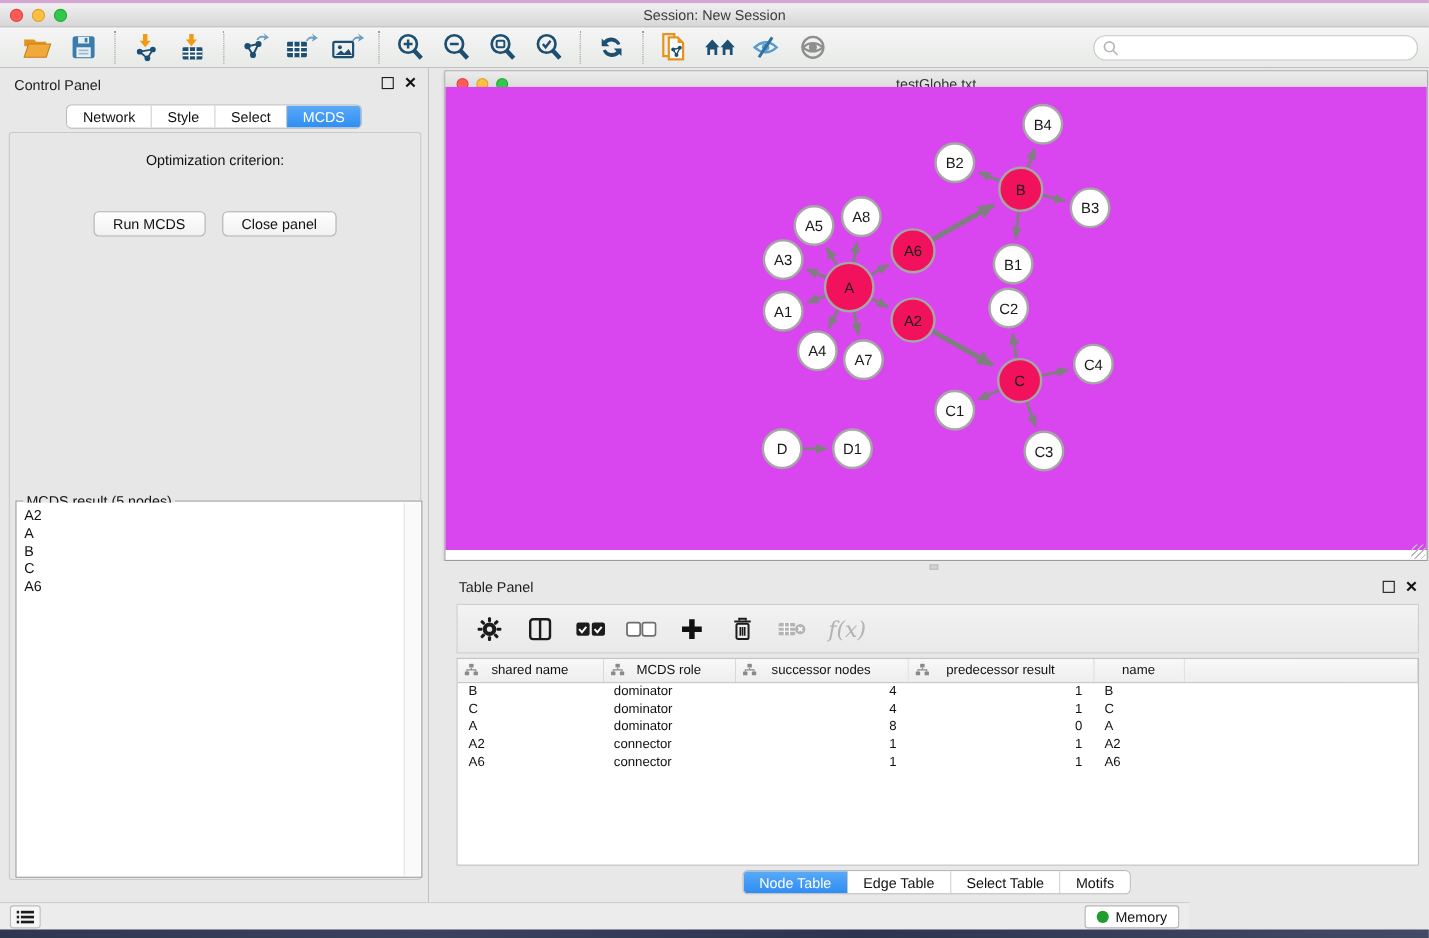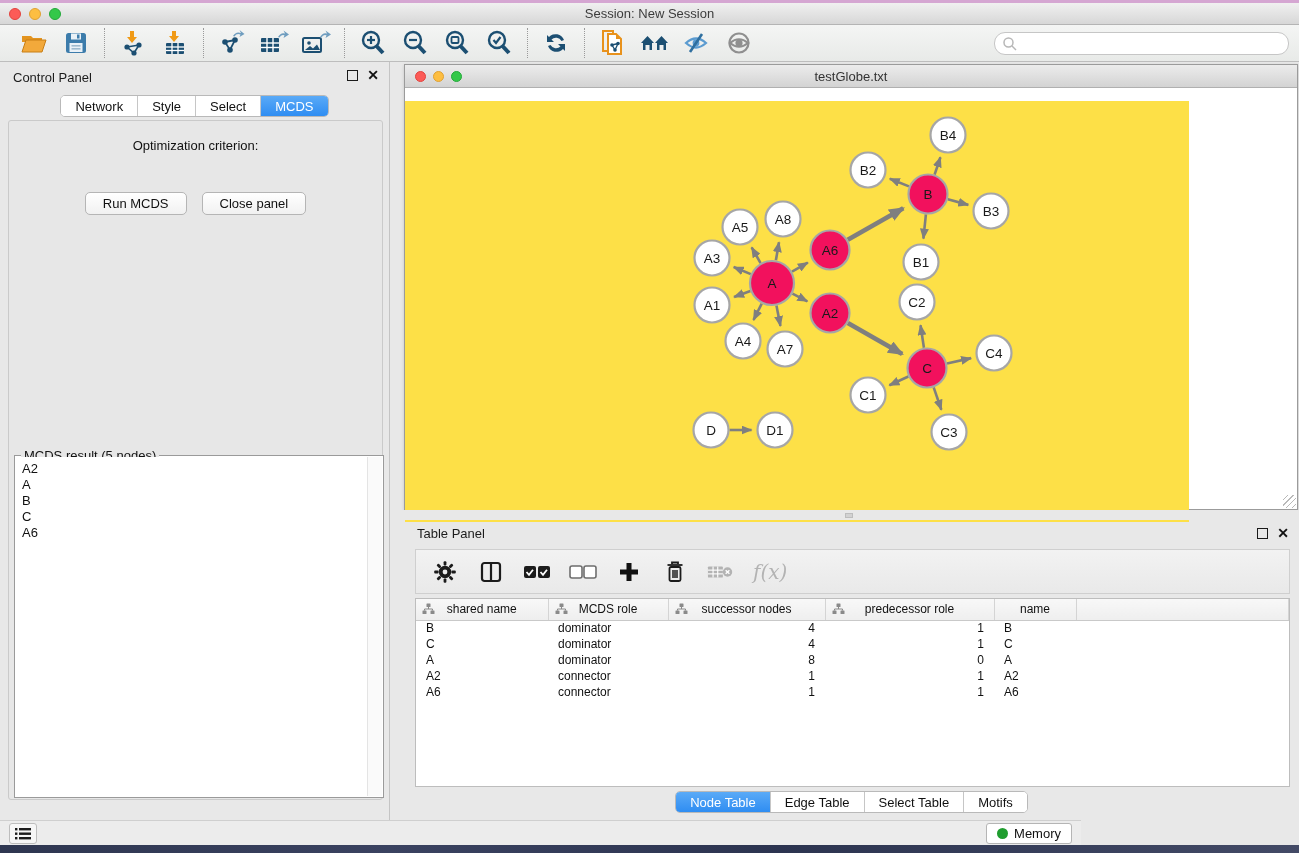--- a/index.html
+++ b/index.html
@@ -81,21 +81,21 @@
 
   
   .net-frame { position:absolute; left:404px; top:2px; width:894px; height:446px;
     border:1px solid #9b9b9b; background:#fff; box-shadow:0 1px 3px rgba(0,0,0,.15); }
   .net-titlebar { position:absolute; left:0; top:0; width:100%; height:23px;
     background:linear-gradient(#ececec,#d3d3d3); border-bottom:1px solid #b0b0b0;
     display:flex; align-items:center; justify-content:center; }
   .net-title { font-size:13px; color:#333; }
   .net-traffic { position:absolute; left:10px; top:6px; display:flex; gap:7px; }
   .net-traffic .dot { width:11px; height:11px; }
-  .net-canvas { position:absolute; left:0; top:36px; width:784px; height:421px; background:#fde047; }
+  .net-canvas { position:absolute; left:0; top:14px; width:892px; height:421px; background:#d946ef; }
   .resize-corner { position:absolute; right:1px; bottom:1px; width:13px; height:13px;
     background:repeating-linear-gradient(135deg, transparent 0 3px, #b9b9b9 3px 4px); }
 
   
   .h-divider { position:absolute; left:390px; top:448px; width:909px; height:10px; background:#e8e8e8; }
   .h-grip { position:absolute; left:455px; top:3px; width:8px; height:5px; background:#d2d2d2; border:1px solid #bdbdbd; }
 
   
   .table-panel { position:absolute; left:404px; top:458px; width:895px; height:300px; }
   .tp-header { position:relative; height:26px; display:flex; align-items:center; }
@@ -596,21 +596,21 @@
                       <path d="M6.5 4 v2 M2.5 7.5 v-1.5 h8 v1.5" stroke="#8a8a8a" stroke-width="1" fill="none"></path>
                     </g>
                   </svg><span>successor nodes</span></th>
                 <th><svg class="sort-ic" width="13" height="12" viewBox="0 0 13 12">
                     <g fill="#8a8a8a">
                       <rect x="4.5" y="0.5" width="4" height="3.4" rx="0.5"></rect>
                       <rect x="0.5" y="7.5" width="4" height="3.4" rx="0.5"></rect>
                       <rect x="8.5" y="7.5" width="4" height="3.4" rx="0.5"></rect>
                       <path d="M6.5 4 v2 M2.5 7.5 v-1.5 h8 v1.5" stroke="#8a8a8a" stroke-width="1" fill="none"></path>
                     </g>
-                  </svg><span>predecessor role</span></th>
+                  </svg><span>predecessor result</span></th>
                 <th><span>name</span></th>
                 <th></th>
               </tr>
             </thead>
           <tbody id="node-table-body">
               <tr>
                 <td class="al">B</td>
                 <td class="al">dominator</td>
                 <td class="ar">4</td>
                 <td class="ar">1</td>

